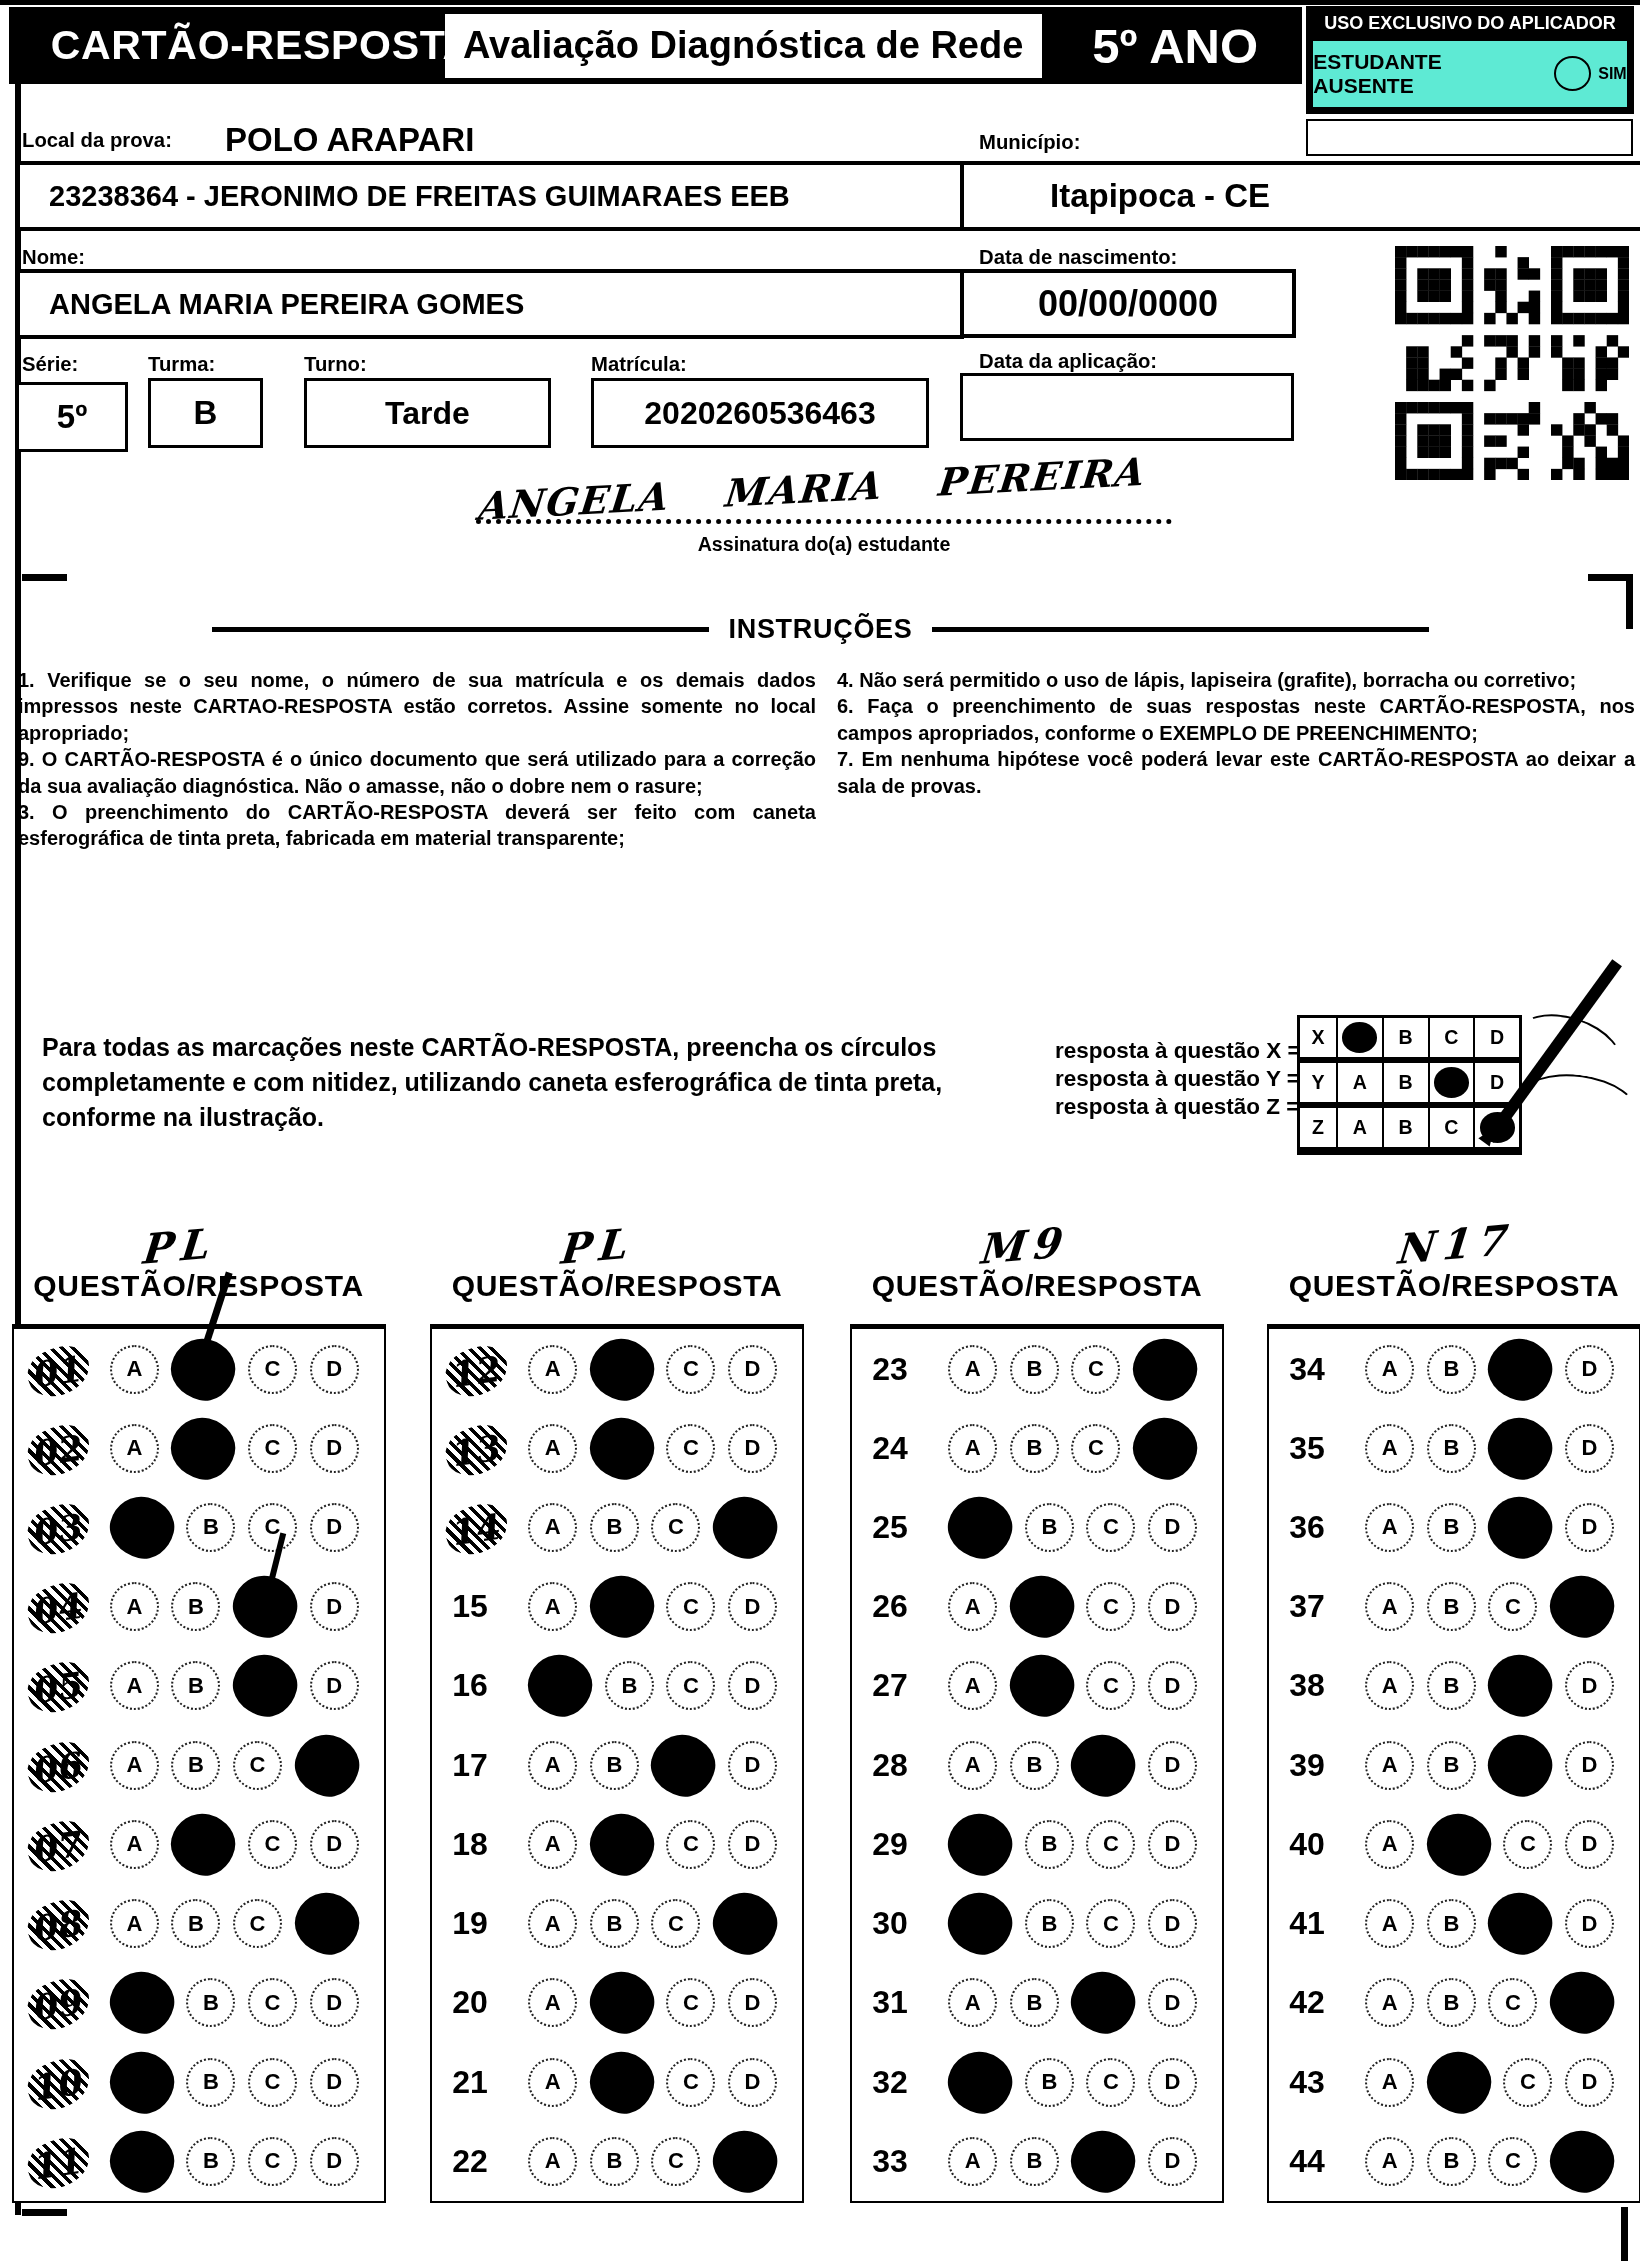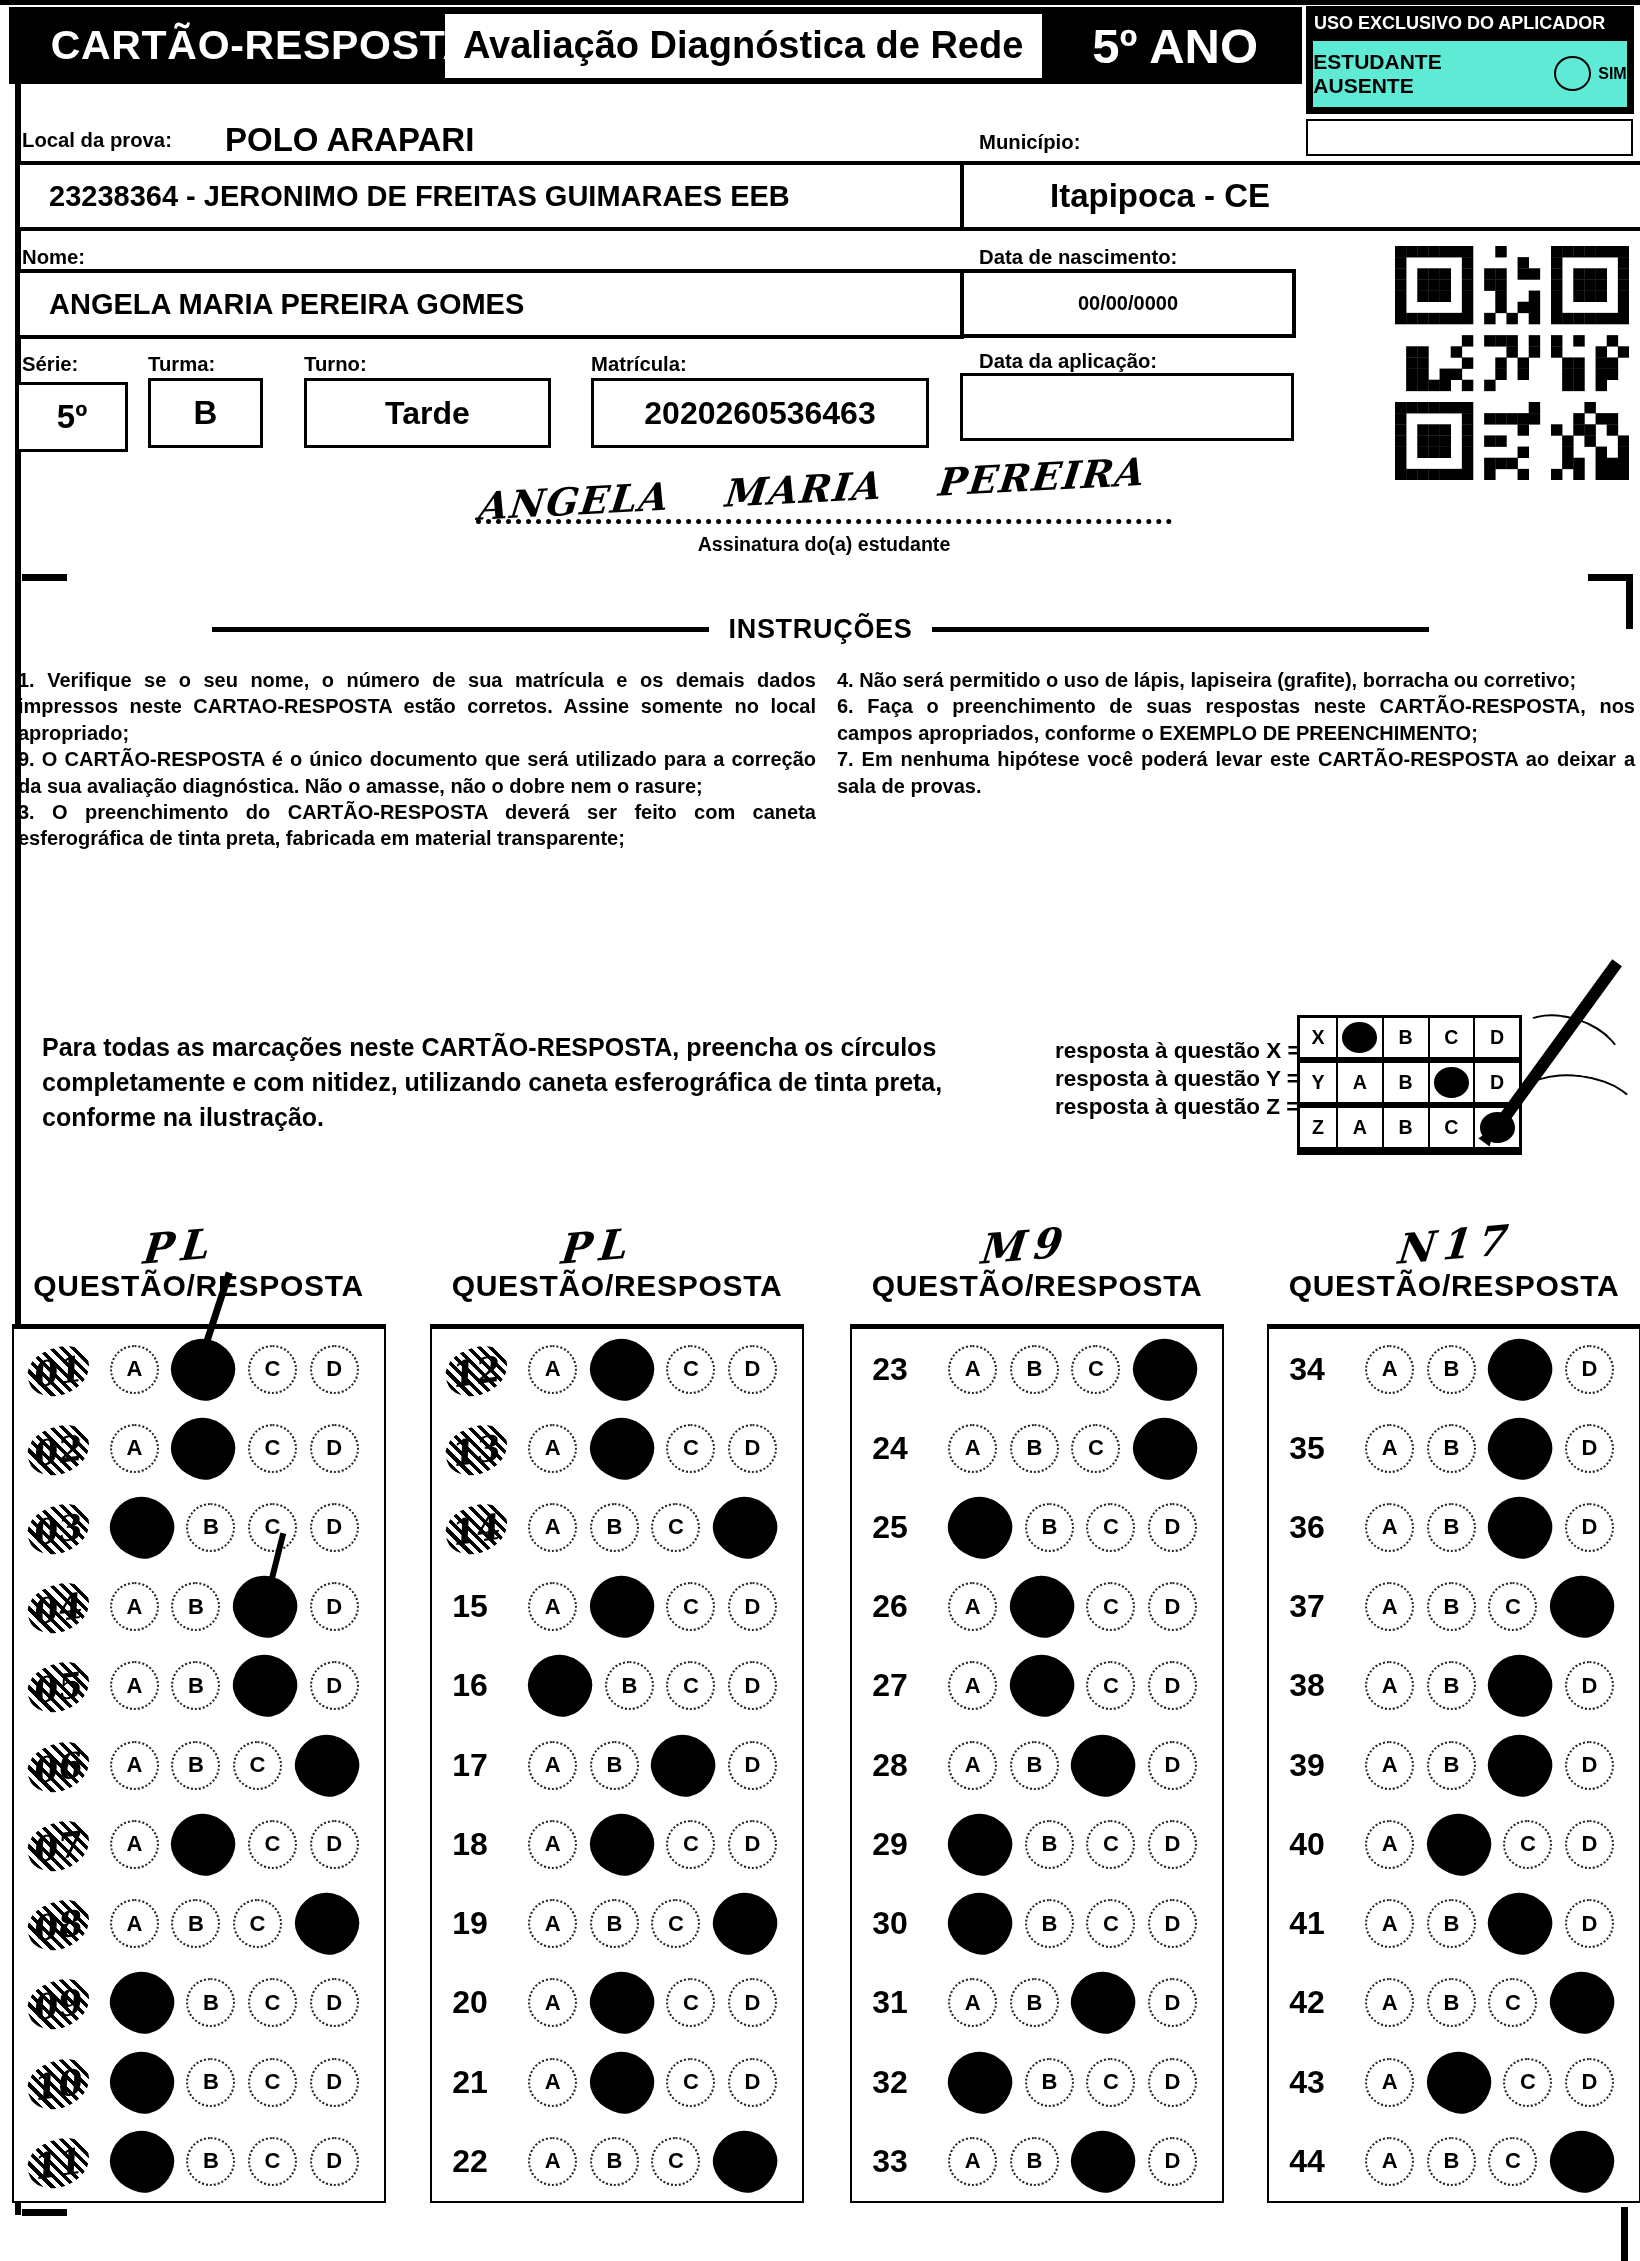--- a/index.html
+++ b/index.html
@@ -11,21 +11,21 @@
   .mark{position:absolute;background:#000;}
   
   .hbar{position:absolute;left:8.7px;top:7.3px;width:1293px;height:77px;background:#000;}
   .card-title{position:absolute;left:42px;top:0;height:77px;display:flex;align-items:center;
               color:#fff;font-size:41px;font-weight:bold;letter-spacing:0.7px;}
   .exam-box{position:absolute;left:436px;top:6.5px;width:597px;height:64px;background:#fff;
             display:flex;align-items:center;justify-content:center;font-size:38px;font-weight:bold;}
   .grade{position:absolute;left:1040px;width:253px;height:77px;display:flex;align-items:center;justify-content:center;
          color:#fff;font-size:49px;font-weight:bold;}
   .apl{position:absolute;left:1306px;top:5.8px;width:328px;height:108px;background:#000;}
-  .apl-title{color:#fff;font-size:18px;font-weight:bold;text-align:left;margin-top:7.3px;padding-left:8px;}
+  .apl-title{color:#fff;font-size:18px;font-weight:bold;text-align:center;margin-top:7.3px;}
   .apl-inner{position:absolute;left:7.3px;right:7.3px;top:35px;bottom:7.3px;background:#5eead4;
              display:flex;align-items:center;justify-content:center;gap:7.3px;}
   .apl-label{font-size:21px;font-weight:bold;}
   .apl-circle{width:33px;height:30.5px;border:2.9px solid #000;border-radius:50%;}
   .apl-sim{font-size:16px;font-weight:bold;}
   .apl-extra{position:absolute;left:1306px;top:119px;width:323px;height:33px;border:2.9px solid #000;}
   
   .flabel{position:absolute;font-size:20.3px;font-weight:bold;}
   .fbox{position:absolute;border:4.4px solid #000;display:flex;align-items:center;font-weight:bold;background:#fff;}
   .local-value{position:absolute;left:225px;top:121px;font-size:33px;font-weight:bold;}
@@ -116,21 +116,21 @@
   <div class="local-value">POLO ARAPARI</div>
   <div class="fbox" style="left:16px;top:161px;width:911px;height:62px;padding-left:29px;font-size:29px;">23238364 - JERONIMO DE FREITAS GUIMARAES EEB</div>
 
   <div class="flabel" style="left:979px;top:131px;">Município:</div>
   <div class="fbox" style="left:960px;top:161px;width:665px;height:62px;padding-left:86px;font-size:33px;">Itapipoca - CE</div>
 
   <div class="flabel" style="left:22px;top:246px;">Nome:</div>
   <div class="fbox" style="left:16px;top:269px;width:911px;height:62px;padding-left:29px;font-size:29px;">ANGELA MARIA PEREIRA GOMES</div>
 
   <div class="flabel" style="left:979px;top:246px;">Data de nascimento:</div>
-  <div class="fbox" style="left:960px;top:269px;width:328px;height:61px;justify-content:center;font-size:20px;">00/00/0000</div>
+  <div class="fbox" style="left:960px;top:269px;width:328px;height:61px;justify-content:center;font-size:36px;">00/00/0000</div>
 
   <div class="qr"><svg width="234" height="234" viewBox="0 0 322 322">
         <rect x="0" y="0" width="15.733333333333334" height="15.733333333333334" fill="#000"></rect>
         <rect x="15.333333333333334" y="0" width="15.733333333333334" height="15.733333333333334" fill="#000"></rect>
         <rect x="30.666666666666668" y="0" width="15.733333333333334" height="15.733333333333334" fill="#000"></rect>
         <rect x="46" y="0" width="15.733333333333334" height="15.733333333333334" fill="#000"></rect>
         <rect x="61.333333333333336" y="0" width="15.733333333333334" height="15.733333333333334" fill="#000"></rect>
         <rect x="76.66666666666667" y="0" width="15.733333333333334" height="15.733333333333334" fill="#000"></rect>
         <rect x="92" y="0" width="15.733333333333334" height="15.733333333333334" fill="#000"></rect>
         <rect x="138" y="0" width="15.733333333333334" height="15.733333333333334" fill="#000"></rect>

